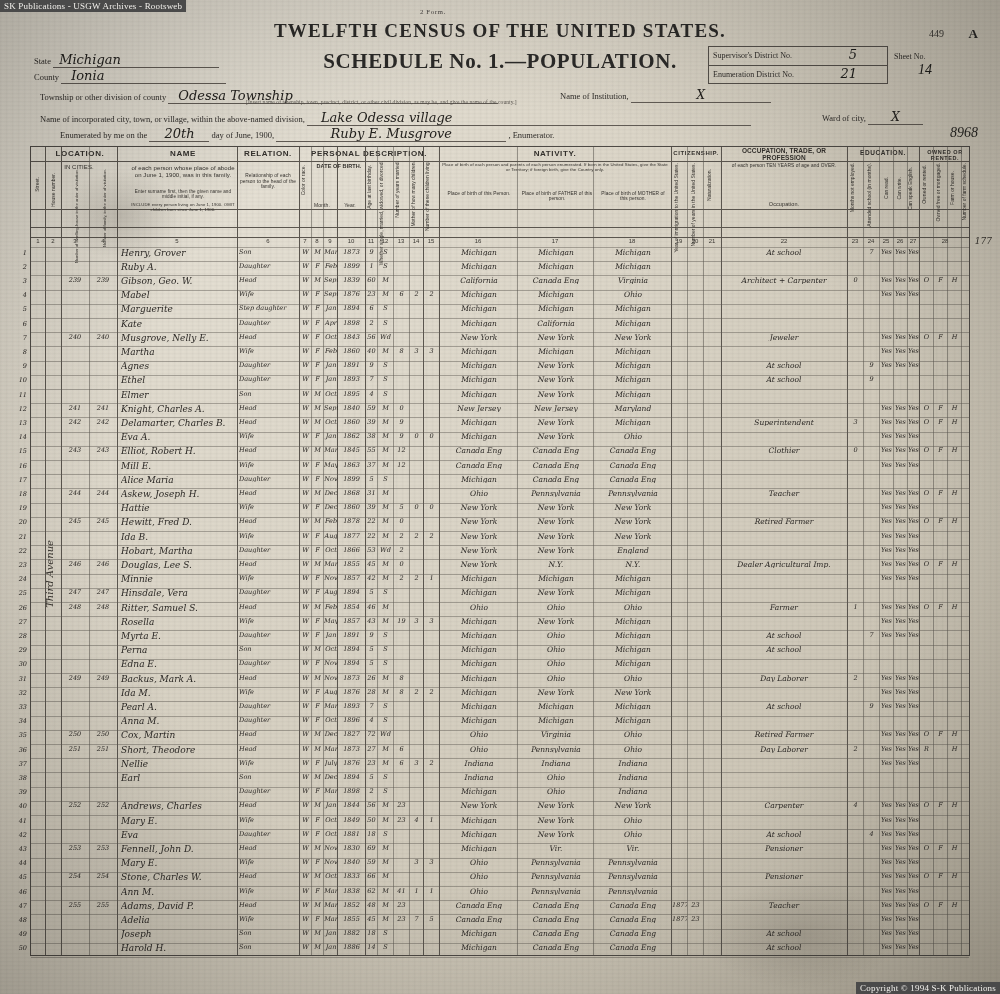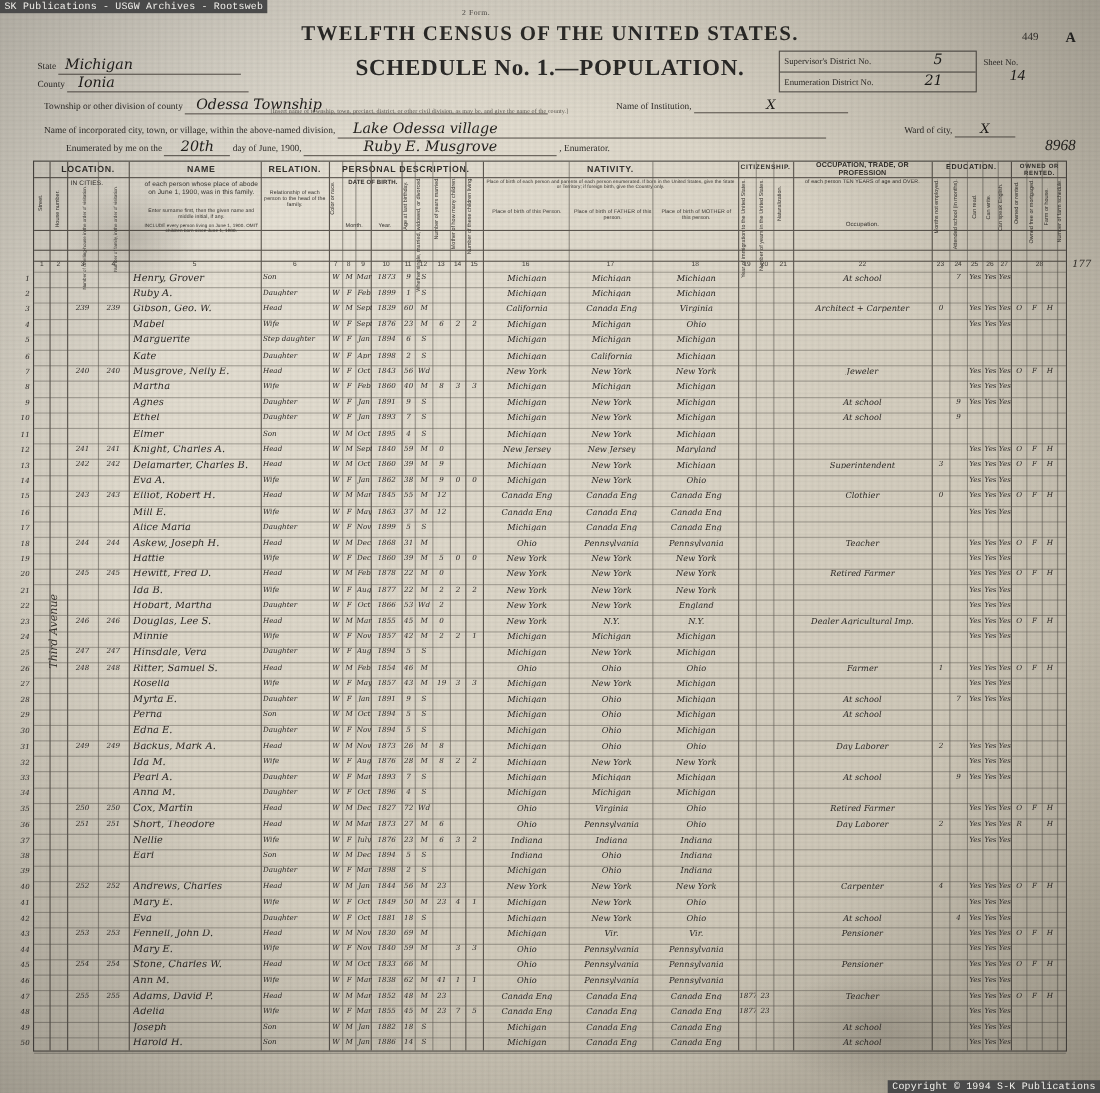--- a/index.html
+++ b/index.html
@@ -25,21 +25,21 @@
     pointer-events:none;
   }
   .vignette{
     position:absolute;inset:0;
     background:radial-gradient(ellipse at 50% 50%, rgba(0,0,0,0) 55%, rgba(0,0,0,0.22) 100%);
     pointer-events:none;
   }
   
   .wm{
     position:absolute;
-    font-family:Liberation Mono, monospace;
+    font-family:Liberation Serif, serif;
     font-size:9px;
     color:#f2f0ec;
     background:#4a4a4a;
     padding:1px 4px;
     letter-spacing:.2px;
     white-space:nowrap;
   }
   #wm-top{left:0;top:0;}
   #wm-bottom{right:0;bottom:0;}
 

